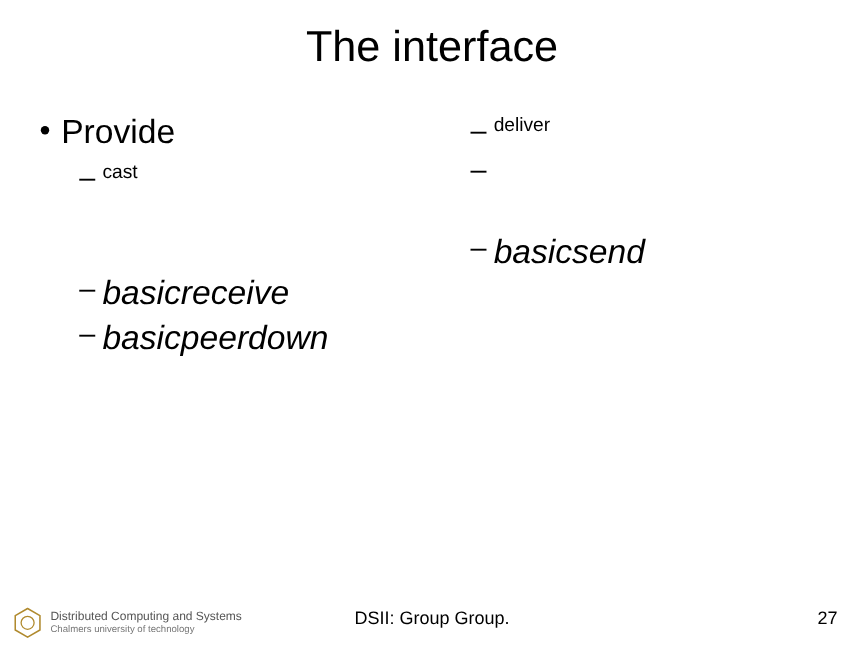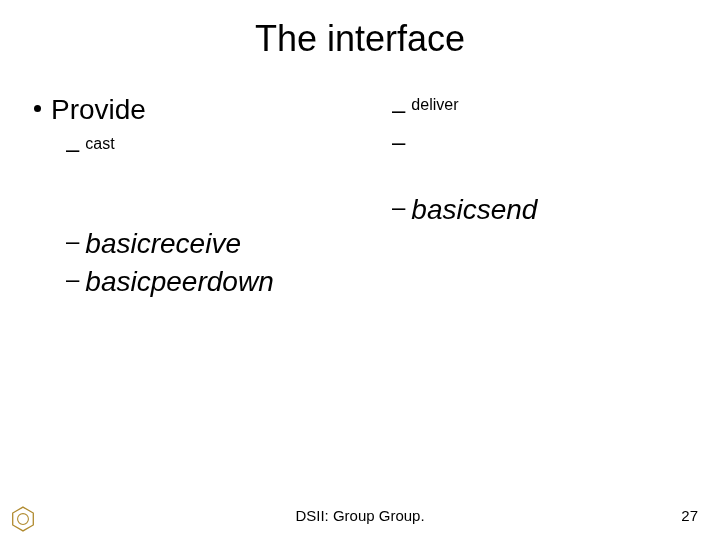--- a/index.html
+++ b/index.html
@@ -170,18 +170,22 @@
       </div>
     </div>
 
   </div>
 
   <div class="footer-left">
     <svg class="logo-svg" viewBox="0 0 24 24">
       <polygon points="12,1 21.5,6.5 21.5,17.5 12,23 2.5,17.5 2.5,6.5" fill="none" stroke="#b08a2e" stroke-width="1.2"></polygon>
       <circle cx="12" cy="12" r="5" fill="none" stroke="#b08a2e" stroke-width="1"></circle>
     </svg>
+    <div class="org">
+      <div class="t1">Distributed Computing and Systems</div>
+      <div class="t2">Chalmers university of technology</div>
+    </div>
   </div>
 
   <div class="footer-center">DSII: Group Group.</div>
   <div class="footer-right">27</div>
 
 </div>
 
 </body></html>

